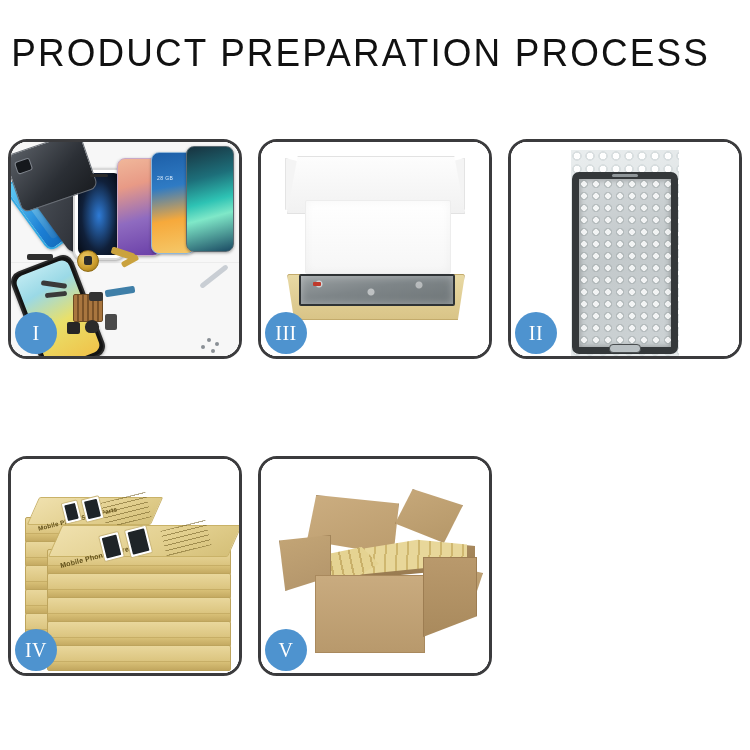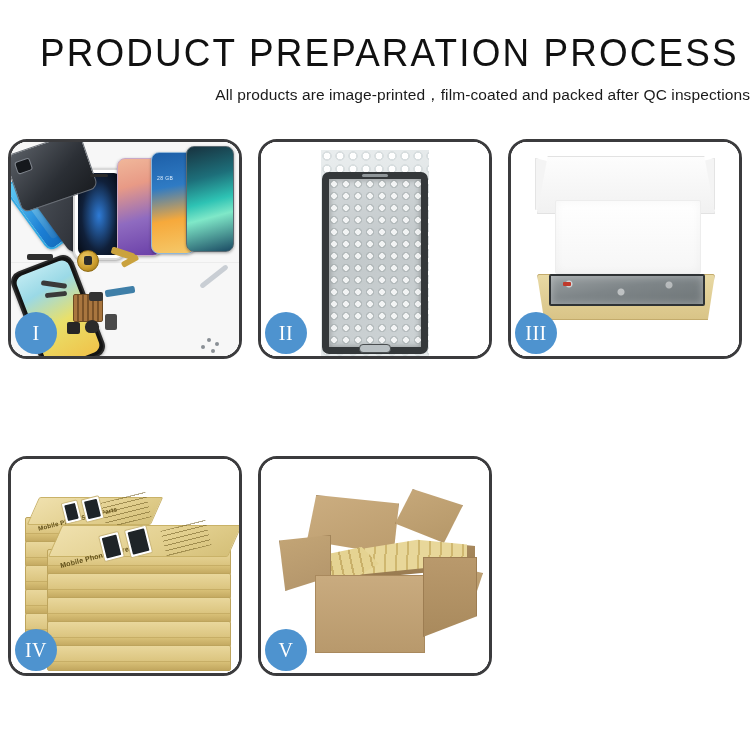--- a/index.html
+++ b/index.html
@@ -4,21 +4,21 @@
 <style>
   html,body{margin:0;padding:0;}
   body{
     width:750px;height:750px;background:#ffffff;
     font-family:"Liberation Sans",sans-serif;
     overflow:hidden;position:relative;
   }
   .page{width:750px;height:750px;position:relative;}
 
   
-  .header{padding-top:34px;text-align:right;}
+  .header{padding-top:34px;text-align:left;}
   .title{
     font-size:38px;font-weight:500;letter-spacing:2.2px;
     color:#111111;line-height:1.05;
     font-family:"Liberation Sans",sans-serif;
     transform:scaleX(.97);
   }
   .subtitle{
     margin-top:11px;font-size:15.5px;color:#1a1a1a;
     letter-spacing:.1px;font-weight:400;
   }
@@ -327,21 +327,20 @@
   .c6 .tab1{position:absolute;left:20px;top:66px;width:14px;height:18px;background:rgba(150,122,76,.45);border-radius:1px;transform:skewY(20deg);}
   .c6 .tab2{position:absolute;left:26px;top:128px;width:14px;height:16px;background:rgba(150,122,76,.4);border-radius:1px;transform:skewY(20deg);}
 </style>
 </head>
 <body>
 
 <div class="page">
 
   <div class="header">
     <div class="title">PRODUCT PREPARATION PROCESS</div>
-    <div class="subtitle">All products are image-printed，film-coated and packed after QC inspections</div>
   </div>
 
   <div class="grid">
 
     <div class="panel p1">
       <div class="panel-inner">
         <div class="stage"></div>
         <div class="band"></div>
 
         <div class="phone ph-a"></div>
@@ -371,43 +370,43 @@
         <div class="cam2"></div>
         <div class="cam3"></div>
         <div class="chip2"></div>
         <div class="chip3"></div>
         <div class="tool"></div>
         <div class="screws"></div>
       </div>
       <div class="badge">I</div>
     </div>
 
-    <div class="panel p2">
-      <div class="panel-inner">
-        <div class="bg"></div>
-        <div class="wrap"></div>
-        <div class="glass">
-          <div class="bubbles"></div>
-        </div>
-      </div>
-      <div class="badge">II</div>
-    </div>
-
     <div class="panel p3">
       <div class="panel-inner">
         <div class="bg"></div>
         <div class="lidflapL"></div>
         <div class="lidflapR"></div>
         <div class="lid"></div>
         <div class="foam"></div>
         <div class="boxbody"></div>
         <div class="inner"></div>
         <div class="redmark"></div>
       </div>
       <div class="badge">III</div>
+    </div>
+
+    <div class="panel p2">
+      <div class="panel-inner">
+        <div class="bg"></div>
+        <div class="wrap"></div>
+        <div class="glass">
+          <div class="bubbles"></div>
+        </div>
+      </div>
+      <div class="badge">II</div>
     </div>
 
     <div class="panel p4">
       <div class="panel-inner">
         <div class="bg"></div>
         <div class="stackwrap">
 
           <div class="gbox" style="left:6px;top:42px;width:112px;">
               <span class="side"></span>
             </div>

